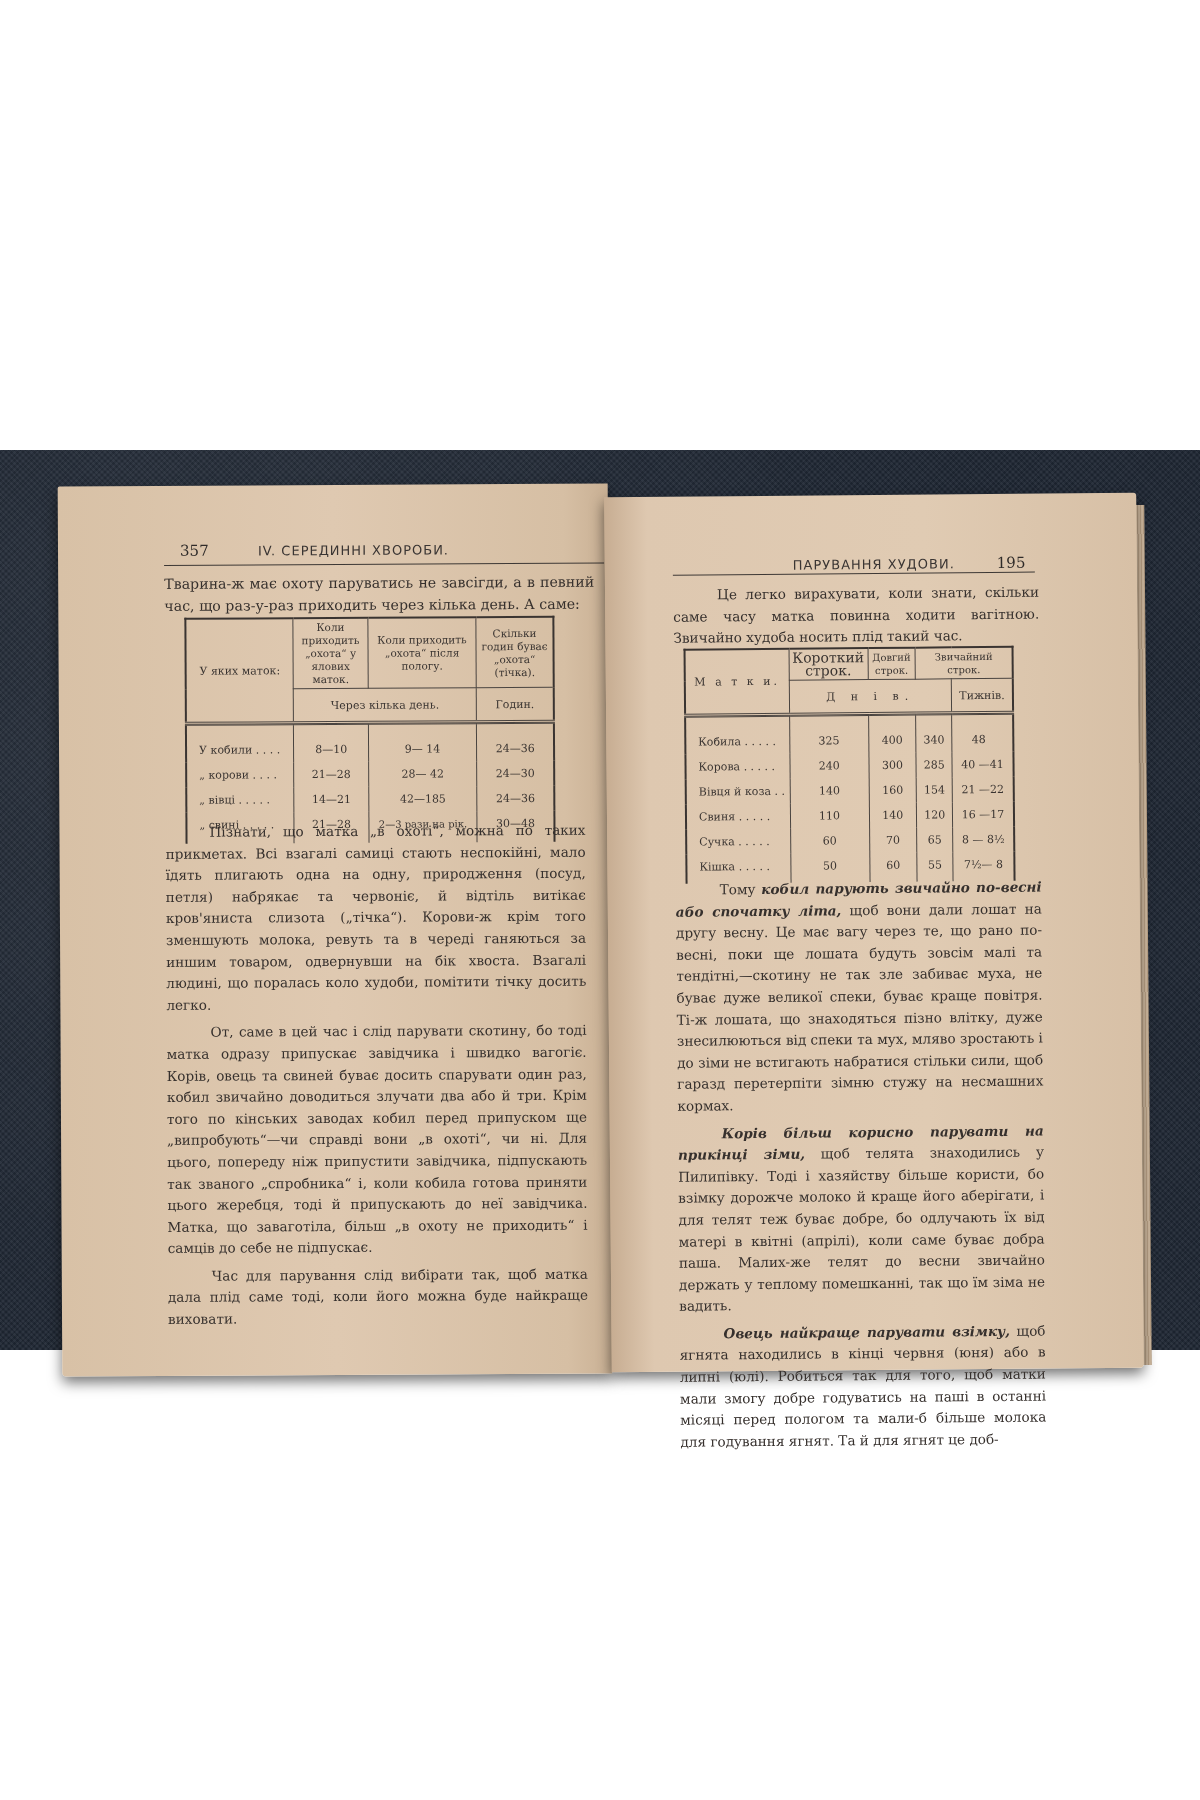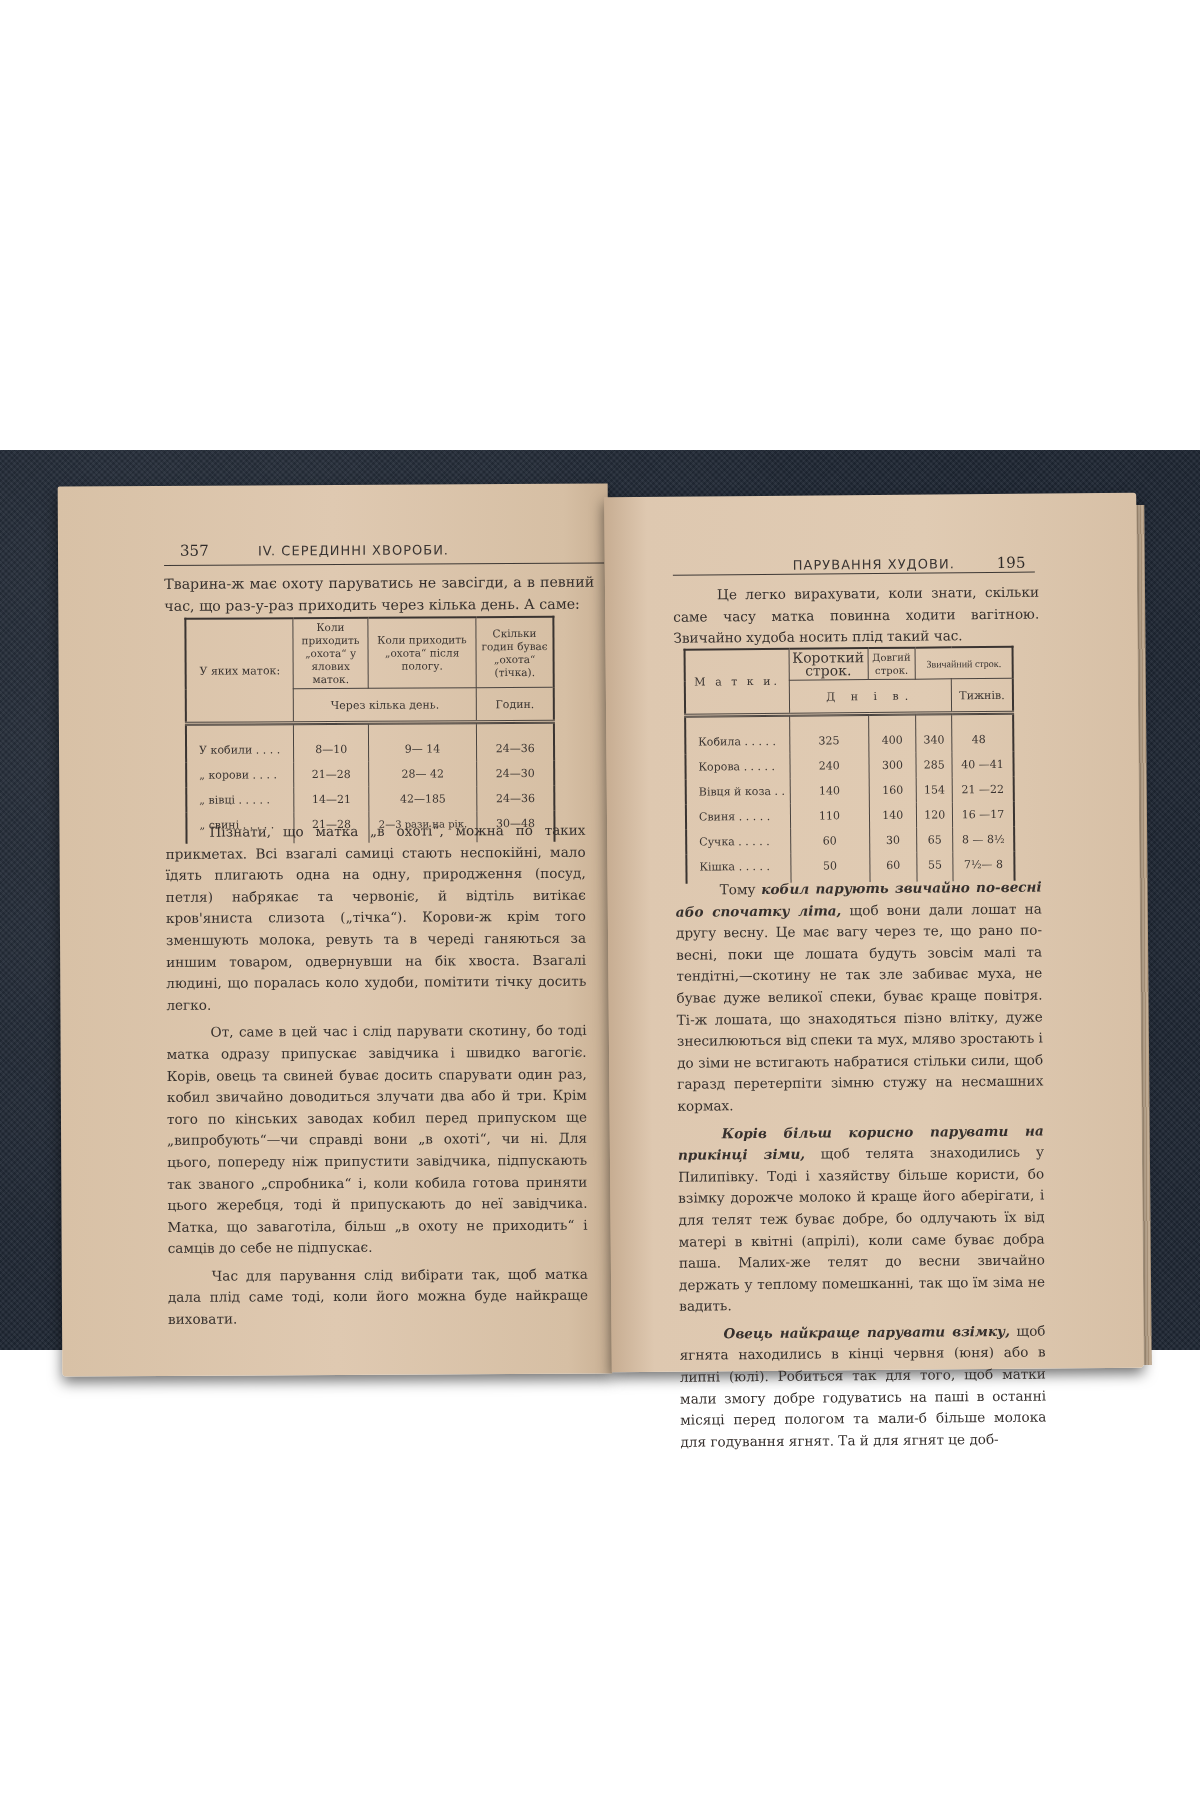--- a/index.html
+++ b/index.html
@@ -139,21 +139,21 @@
   <div class="text" style="left:68px; top:88px; width:366px;">
     <p>Це легко вирахувати, коли знати, скільки саме часу матка повинна ходити вагітною. Звичайно худоба носить плід такий час.</p>
   </div>
 
   <table class="tbl" style="left:78px; top:152px; width:330px;">
     <tbody>
         <tr class="top">
       <th class="outer-l" rowspan="2" style="width:100px; letter-spacing:3px;">М а т к и.</th>
       <th style="width:46px; font-size:14px;margin-top:41px;">Короткий строк.</th>
       <th style="width:46px; font-size:10px;">Довгий строк.</th>
-      <th class="outer-r" colspan="2" style="font-size:10px;font-family:Liberation Serif, serif;">Звичайний строк.</th>
+      <th class="outer-r" colspan="2" style="font-size:10px;">Звичайний строк.</th>
     </tr>
     <tr>
       <td colspan="3" style="height:28px; letter-spacing:6px;">Д н і в.</td>
       <td class="outer-r">Тижнів.</td>
     </tr>
     <tr class="sep">
           <td class="outer-l"></td>
           <td></td>
           <td></td>
           <td></td>
@@ -183,21 +183,21 @@
     <tr class="body">
       <td class="label outer-l">Свиня . . . . .</td>
       <td>110</td>
       <td>140</td>
       <td>120</td>
       <td class="outer-r">16 —17</td>
     </tr>
     <tr class="body">
       <td class="label outer-l">Сучка . . . . .</td>
       <td>60</td>
-      <td>30</td>
+      <td>70</td>
       <td>65</td>
       <td class="outer-r">8 — 8½</td>
     </tr>
     <tr class="body">
       <td class="label outer-l" style="padding-bottom:6px;">Кішка . . . . .</td>
       <td style="padding-bottom:6px;">50</td>
       <td style="padding-bottom:6px;">60</td>
       <td style="padding-bottom:6px;">55</td>
       <td class="outer-r" style="padding-bottom:6px;">7½— 8</td>
     </tr>

